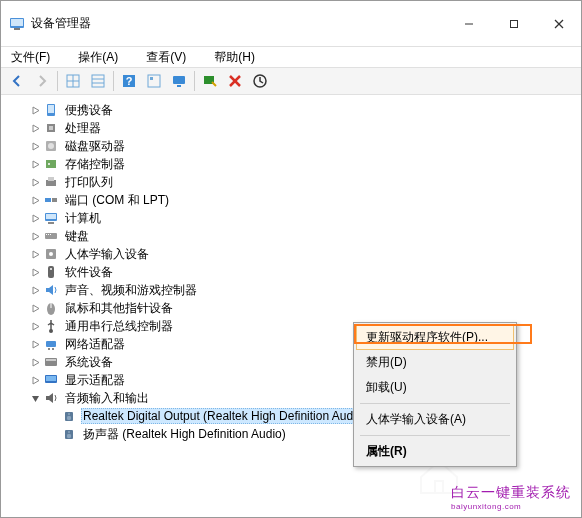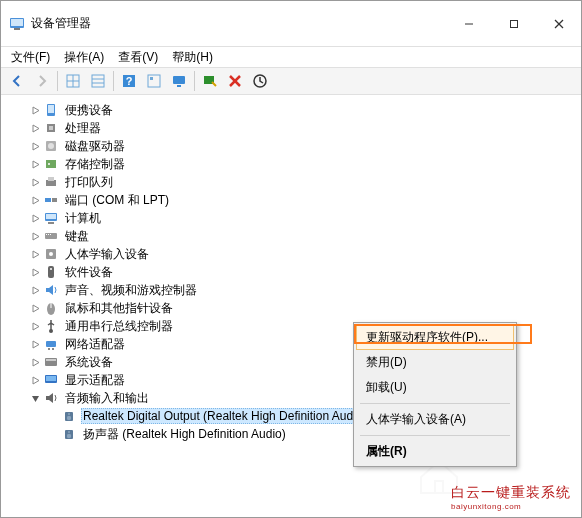--- a/index.html
+++ b/index.html
@@ -5,21 +5,21 @@
 * { margin: 0; padding: 0; box-sizing: border-box; font-family: "Microsoft YaHei", "Segoe UI", sans-serif; }
 body { width: 582px; height: 518px; background: #fff; border: 1px solid #999; position: relative; overflow: hidden; }
 
 .titlebar { height: 46px; display: flex; align-items: center; padding-left: 8px; border-bottom: 1px solid #e0e0e0; }
 .titlebar .app-icon { width: 16px; height: 16px; margin-right: 6px; }
 .titlebar .title { font-size: 12px; flex: 1; }
 .titlebar .win-btns { display: flex; }
 .titlebar .win-btn { width: 45px; height: 29px; display: flex; align-items: center; justify-content: center; font-size: 12px; font-family: "Segoe MDL2 Assets", sans-serif; }
 .titlebar .win-btn svg { width: 10px; height: 10px; }
 
-.menubar { height: 20px; display: flex; align-items: center; padding: 0 4px; font-size: 12px; gap: 2px; }
+.menubar { height: 20px; display: flex; align-items: center; padding: 0 4px; font-size: 12px; gap: 16px; }
 .menubar .menu-item { padding: 2px 6px; }
 
 .toolbar { height: 28px; display: flex; align-items: center; padding: 0 4px; border-top: 1px solid #e0e0e0; border-bottom: 1px solid #e0e0e0; gap: 1px; background: #f5f5f5; }
 .toolbar .tbtn { width: 24px; height: 24px; display: flex; align-items: center; justify-content: center; }
 .toolbar .sep { width: 1px; height: 20px; background: #ccc; margin: 0 2px; }
 
 .tree { padding: 6px 0 6px 12px; font-size: 12px; overflow: auto; height: calc(100% - 78px); position: relative; }
 .tree-row { display: flex; align-items: center; height: 18px; white-space: nowrap; }
 .tree-row .expander { width: 12px; height: 12px; display: flex; align-items: center; justify-content: center; margin-right: 2px; font-size: 10px; color: #666; }
 .tree-row .node-icon { width: 16px; height: 16px; margin-right: 4px; flex-shrink: 0; }
@@ -28,21 +28,21 @@
 .indent-1 { padding-left: 16px; }
 .indent-2 { padding-left: 34px; }
 
 .ctx-menu { position: absolute; left: 352px; top: 321px; width: 164px; background: #f0f0f0; border: 1px solid #a0a0a0; box-shadow: 2px 2px 4px rgba(0,0,0,.25); padding: 2px; font-size: 12px; z-index: 10; }
 .ctx-item { padding: 4px 10px; }
 .ctx-item.hover { background: #fff5e6; border: 1px solid #f0c070; padding: 3px 9px; }
 .ctx-item.bold { font-weight: bold; }
 .ctx-sep { height: 1px; background: #d0d0d0; margin: 3px 4px; }
 .ctx-highlight { position: absolute; left: 353px; top: 323px; width: 178px; height: 20px; border: 2px solid #ff7a1a; pointer-events: none; z-index: 11; }
 
-.watermark { position: absolute; right: 10px; bottom: 6px; font-size: 14px; color: #b91c1c; letter-spacing: 1px; pointer-events: none; }
+.watermark { position: absolute; right: 10px; bottom: 6px; font-size: 14px; color: #a21caf; letter-spacing: 1px; pointer-events: none; }
 .watermark .sub { font-size: 8px; letter-spacing: 0.5px; display: block; text-align: left; }
 .watermark-house { position: absolute; right: 120px; bottom: 18px; opacity: 0.18; }
 
 
 svg.i { width: 16px; height: 16px; display: block; }
 svg.e { width: 9px; height: 9px; display: block; }
 </style>
 </head>
 <body>
 

